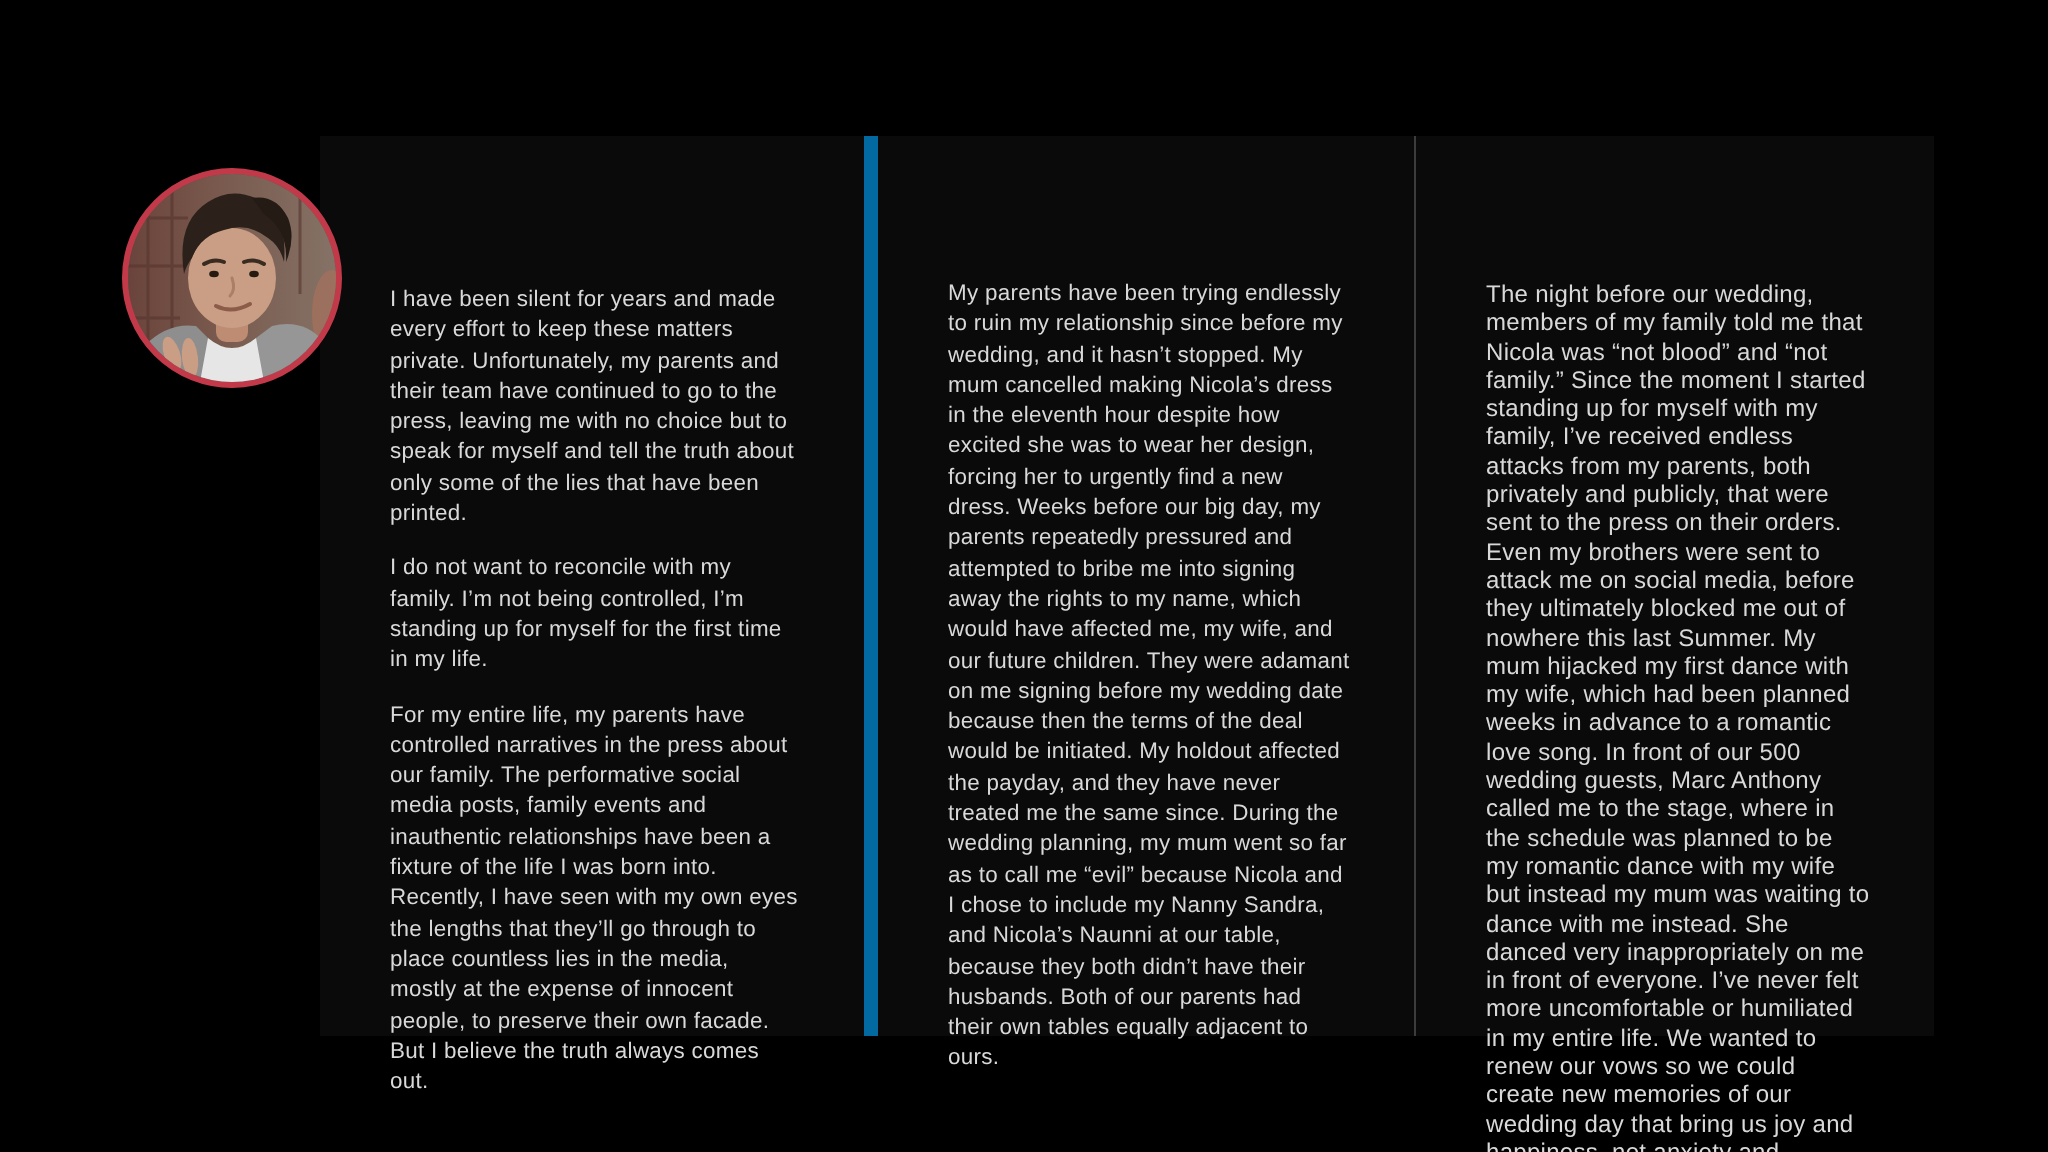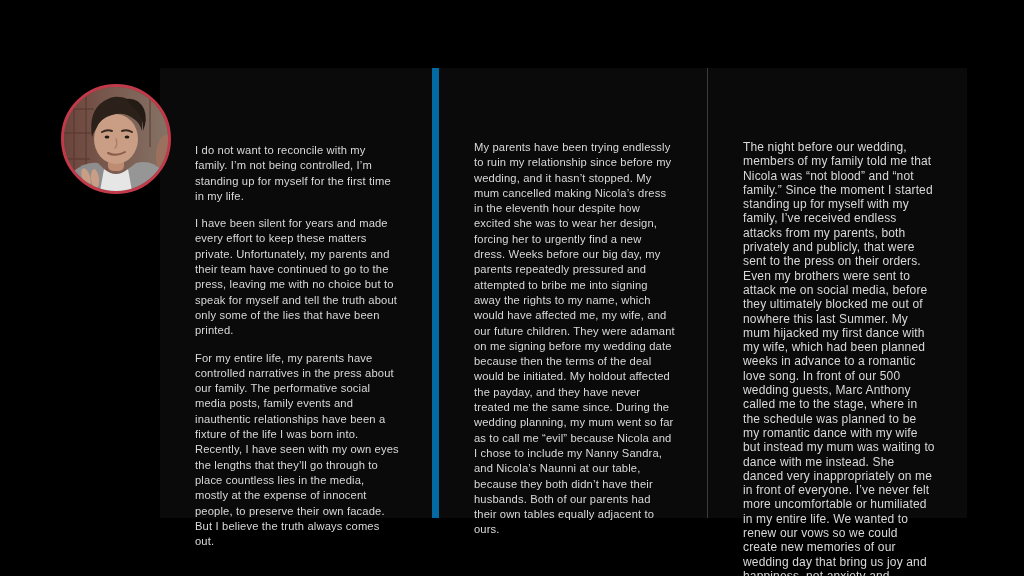--- a/index.html
+++ b/index.html
@@ -64,22 +64,22 @@
   }
   .profile svg { display: block; width: 100%; height: 100%; }
 </style>
 </head>
 <body>
 
 <div class="stage">
 
   <div class="panel panel-1">
     <div class="statement-text">
+      <p>I have been silent for years and made every effort to keep these matters private. Unfortunately, my parents and their team have continued to go to the press, leaving me with no choice but to speak for myself and tell the truth about only some of the lies that have been printed.</p>
       <p>I do not want to reconcile with my family. I’m not being controlled, I’m standing up for myself for the first time in my life.</p>
-      <p>I have been silent for years and made every effort to keep these matters private. Unfortunately, my parents and their team have continued to go to the press, leaving me with no choice but to speak for myself and tell the truth about only some of the lies that have been printed.</p>
       <p>For my entire life, my parents have controlled narratives in the press about our family. The performative social media posts, family events and inauthentic relationships have been a fixture of the life I was born into. Recently, I have seen with my own eyes the lengths that they’ll go through to place countless lies in the media, mostly at the expense of innocent people, to preserve their own facade. But I believe the truth always comes out.</p>
     </div>
   </div>
 
   <div class="panel panel-2">
     <div class="statement-text">
       <p>My parents have been trying endlessly to ruin my relationship since before my wedding, and it hasn’t stopped. My mum cancelled making Nicola’s dress in the eleventh hour despite how excited she was to wear her design, forcing her to urgently find a new dress. Weeks before our big day, my parents repeatedly pressured and attempted to bribe me into signing away the rights to my name, which would have affected me, my wife, and our future children. They were adamant on me signing before my wedding date because then the terms of the deal would be initiated. My holdout affected the payday, and they have never treated me the same since. During the wedding planning, my mum went so far as to call me “evil” because Nicola and I chose to include my Nanny Sandra, and Nicola’s Naunni at our table, because they both didn’t have their husbands. Both of our parents had their own tables equally adjacent to ours.</p>
     </div>
   </div>
 

